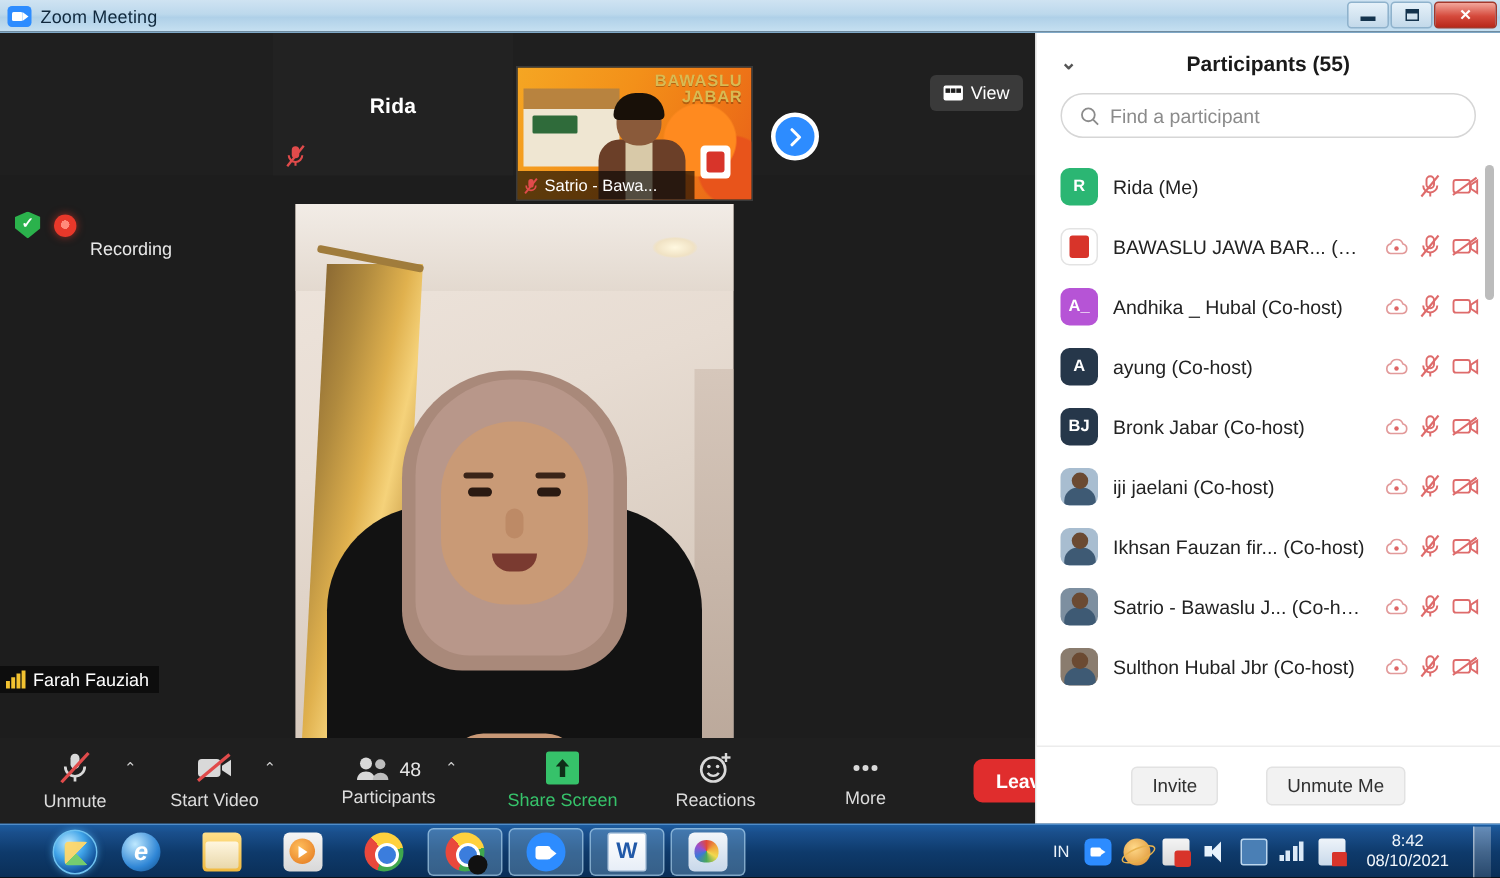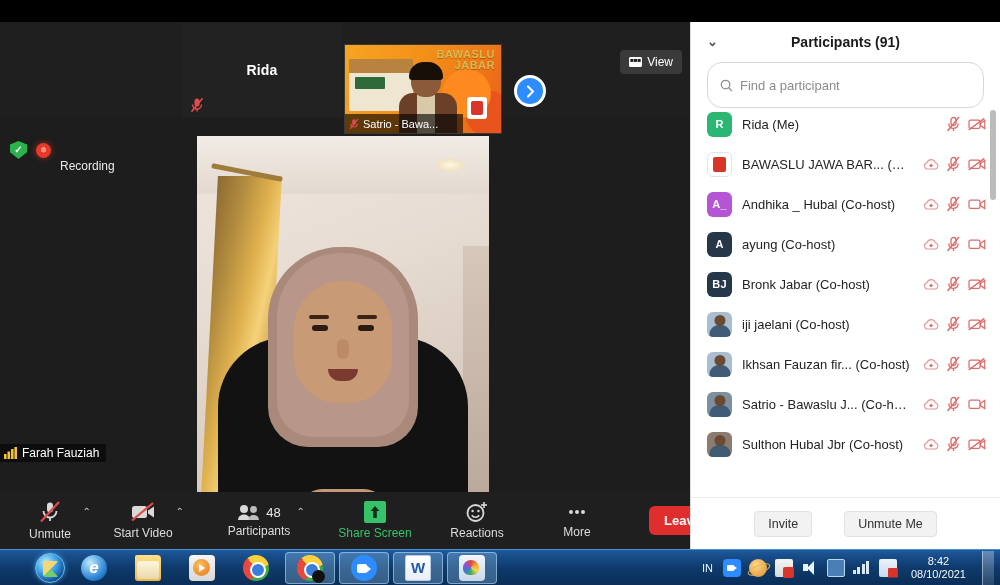--- a/index.html
+++ b/index.html
@@ -246,21 +246,21 @@
     position:absolute; left:690px; top:22px; width:310px; height:527px;
     background:#fff; border-left:1px solid #dcdcdc;
   }
   .panel-header {
     height:40px; display:flex; align-items:center; justify-content:center;
     position:relative; color:#1a1a1a; font-size:14px; font-weight:bold;
   }
   .panel-chevron { position:absolute; left:16px; top:12px; color:#555; font-size:13px; }
   .search-wrap { padding:0 16px 10px 16px; }
   .search-box {
-    height:46px; border:1px solid #d6d6d6; border-radius:15px;
+    height:30px; border:1px solid #d6d6d6; border-radius:15px;
     display:flex; align-items:center; gap:7px; padding:0 12px;
     color:#8b8b8b; font-size:13px;
   }
   .plist { position:absolute; left:0; top:82px; right:0; bottom:52px; overflow:hidden; }
   .prow {
     height:40px; display:flex; align-items:center; padding:0 14px 0 16px; gap:10px;
   }
   .avatar {
     width:25px; height:25px; border-radius:6px; flex:0 0 25px;
     display:flex; align-items:center; justify-content:center;
@@ -389,20 +389,33 @@
     border-left:1px solid rgba(255,255,255,.45);
   }
 
   svg { overflow: visible; }
 </style>
 </head>
 <body>
 
 <div id="app">
 
+  <div class="titlebar">
+    <div class="tb-icon"></div>
+    <div class="tb-title">Zoom Meeting</div>
+    <div class="tb-buttons">
+      <div class="tb-btn">
+          <span class="min-glyph"></span>
+        </div>
+      <div class="tb-btn">
+          <span class="max-glyph"></span>
+        </div>
+      <div class="tb-btn close">✕</div>
+    </div>
+  </div>
 
   <div class="stage">
 
     <div class="stage-video-wrap">
 
       <div class="strip">
 
         <div class="strip-tile-dark">
           <div class="strip-name">Rida</div>
         </div>
@@ -567,21 +580,21 @@
       <div style="margin-left:44px;">
         <div class="leave-btn">Leave</div>
       </div>
     </div>
   </div>
 
   <div class="panel">
 
     <div class="panel-header">
       <span class="panel-chevron">⌄</span>
-      <span>Participants (91)</span>
+      <span>Participants (55)</span>
     </div>
 
     <div class="search-wrap">
       <div class="search-box">
         <svg width="13" height="13" viewBox="0 0 14 14">
           <circle cx="6" cy="6" r="4.6" stroke="#8b8b8b" stroke-width="1.3" fill="none"></circle>
           <line x1="9.4" y1="9.4" x2="13" y2="13" stroke="#8b8b8b" stroke-width="1.3"></line>
         </svg>
         <span>Find a participant</span>
       </div>

